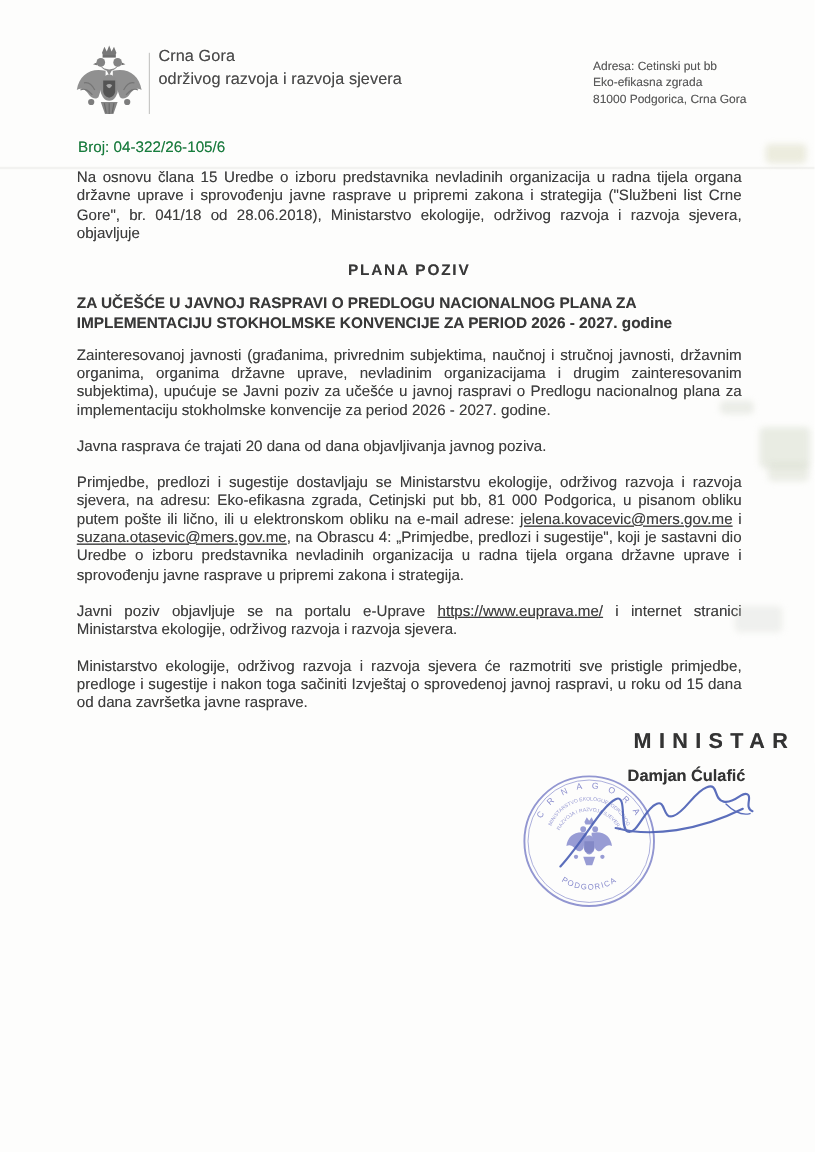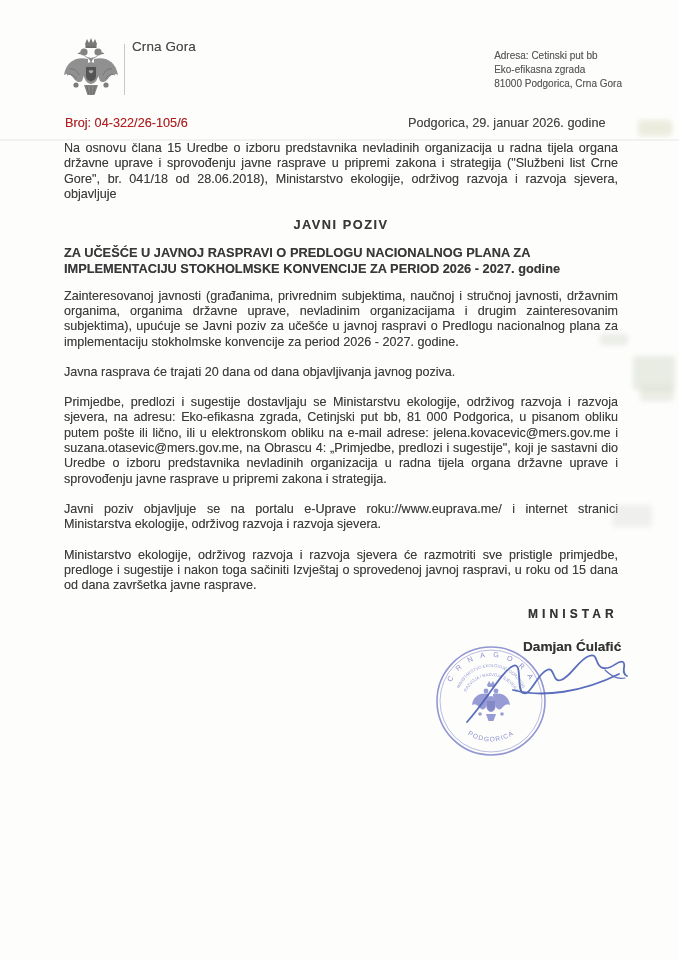--- a/index.html
+++ b/index.html
@@ -17,44 +17,44 @@
     font-size:13.5px;line-height:18.5px;color:#4a4a4a;
     letter-spacing:.1px;
     text-shadow:0 0 .4px rgba(74,74,74,.55);
   }
   .addr{
     position:absolute;right:57px;top:49px;text-align:left;
     font-size:10px;line-height:13.8px;color:#5a5a5a;
     text-shadow:0 0 .3px rgba(90,90,90,.5);
   }
   
-  .ref-no{position:absolute;left:65px;top:116px;font-size:12.7px;color:#b91c1c;text-shadow:0 0 .4px rgba(70,70,70,.5);}
+  .ref-no{position:absolute;left:65px;top:116px;font-size:12.7px;color:#15803d;text-shadow:0 0 .4px rgba(70,70,70,.5);}
   .ref-date{position:absolute;left:408px;top:116px;font-size:12.7px;color:#474747;text-shadow:0 0 .4px rgba(70,70,70,.5);}
   .fold{position:absolute;left:0;top:139px;width:679px;height:2px;background:rgba(175,175,170,.14);}
   
   .body-text{
     position:absolute;left:64px;top:141px;width:554px;
     font-size:12.6px;line-height:15.3px;color:#3d3d3d;
     text-align:justify;
     text-shadow:0 0 .45px rgba(61,61,61,.5);
   }
   .body-text p{margin:0 0 15px 0;}
   .doc-title{
     text-align:center;font-weight:bold;letter-spacing:1.5px;
     margin:0 0 13px 0;font-size:12.8px;color:#383838;
   }
   .doc-subtitle{
     font-weight:bold;
     margin:0 0 12px 0;font-size:12.8px;line-height:15.6px;color:#383838;
   }
-  .link{cursor:pointer;color:#3d3d3d;}
+  .link{text-decoration:underline;cursor:pointer;color:#3d3d3d;}
   
   .minister-role{
     position:absolute;left:528px;top:607px;
-    font-weight:bold;font-size:12px;letter-spacing:.34em;color:#333;
+    font-weight:bold;font-size:18px;letter-spacing:.34em;color:#333;
     text-shadow:0 0 .4px rgba(51,51,51,.55);
   }
   .minister-name{
     position:absolute;left:523px;top:639px;
     font-weight:bold;font-size:13.6px;color:#333;
     text-shadow:0 0 .4px rgba(51,51,51,.55);
   }
   .stamp{position:absolute;left:431px;top:641px;width:120px;height:120px;opacity:.82;}
   .sig-ink{position:absolute;left:455px;top:630px;width:178px;height:102px;}
   
@@ -98,49 +98,49 @@
 
       <circle cx="15" cy="50" r="2.6" fill="#7d7d7d"></circle>
       <circle cx="45" cy="50" r="2.6" fill="#7d7d7d"></circle>
     </g>
   </svg>
 
   <div class="hdr-divider"></div>
 
   <div class="ministry">
     <div>Crna Gora</div>
+    <div>održivog razvoja i razvoja sjevera</div>
   </div>
 
   <div class="addr">
     <div>Adresa: Cetinski put bb</div>
     <div>Eko-efikasna zgrada</div>
     <div>81000 Podgorica, Crna Gora</div>
   </div>
 
   <div class="ref-no">Broj: 04-322/26-105/6</div>
-  <div class="ref-date">Podgorica, 29. januar 2026. godine</div>
   <div class="fold"></div>
 
   <div class="body-text">
     <p>Na osnovu člana 15 Uredbe o izboru predstavnika nevladinih organizacija u radna tijela organa državne uprave i sprovođenju javne rasprave u pripremi zakona i strategija ("Službeni list Crne Gore", br. 041/18 od 28.06.2018), Ministarstvo ekologije, održivog razvoja i razvoja sjevera, objavljuje</p>
 
-    <div class="doc-title">JAVNI POZIV</div>
+    <div class="doc-title">PLANA POZIV</div>
 
     <div class="doc-subtitle">
       <div>ZA UČEŠĆE U JAVNOJ RASPRAVI O PREDLOGU NACIONALNOG PLANA ZA</div>
       <div>IMPLEMENTACIJU STOKHOLMSKE KONVENCIJE ZA PERIOD 2026 - 2027. godine</div>
     </div>
 
     <p>Zainteresovanoj javnosti (građanima, privrednim subjektima, naučnoj i stručnoj javnosti, državnim organima, organima državne uprave, nevladinim organizacijama i drugim zainteresovanim subjektima), upućuje se Javni poziv za učešće u javnoj raspravi o Predlogu nacionalnog plana za implementaciju stokholmske konvencije za period 2026 - 2027. godine.</p>
 
     <p>Javna rasprava će trajati 20 dana od dana objavljivanja javnog poziva.</p>
 
     <p><span>Primjedbe, predlozi i sugestije dostavljaju se Ministarstvu ekologije, održivog razvoja i razvoja sjevera, na adresu: Eko-efikasna zgrada, Cetinjski put bb, 81 000 Podgorica, u pisanom obliku putem pošte ili lično, ili u elektronskom obliku na e-mail adrese: </span><span class="link">jelena.kovacevic@mers.gov.me</span><span> i </span><span class="link">suzana.otasevic@mers.gov.me</span><span>, na Obrascu 4: „Primjedbe, predlozi i sugestije", koji je sastavni dio Uredbe o izboru predstavnika nevladinih organizacija u radna tijela organa državne uprave i sprovođenju javne rasprave u pripremi zakona i strategija.</span></p>
 
-    <p><span>Javni poziv objavljuje se na portalu e-Uprave </span><span class="link">roku://www.euprava.me/</span><span> i internet stranici Ministarstva ekologije, održivog razvoja i razvoja sjevera.</span></p>
+    <p><span>Javni poziv objavljuje se na portalu e-Uprave </span><span class="link">https://www.euprava.me/</span><span> i internet stranici Ministarstva ekologije, održivog razvoja i razvoja sjevera.</span></p>
 
     <p>Ministarstvo ekologije, održivog razvoja i razvoja sjevera će razmotriti sve pristigle primjedbe, predloge i sugestije i nakon toga sačiniti Izvještaj o sprovedenoj javnoj raspravi, u roku od 15 dana od dana završetka javne rasprave.</p>
   </div>
 
   <div class="minister-role">MINISTAR</div>
   <div class="minister-name">Damjan Ćulafić</div>
 
   <svg class="stamp" viewBox="0 0 120 120">
     <defs>
       <path id="arcTop" d="M 16,60 A 44,44 0 0 1 104,60" fill="none"></path>

